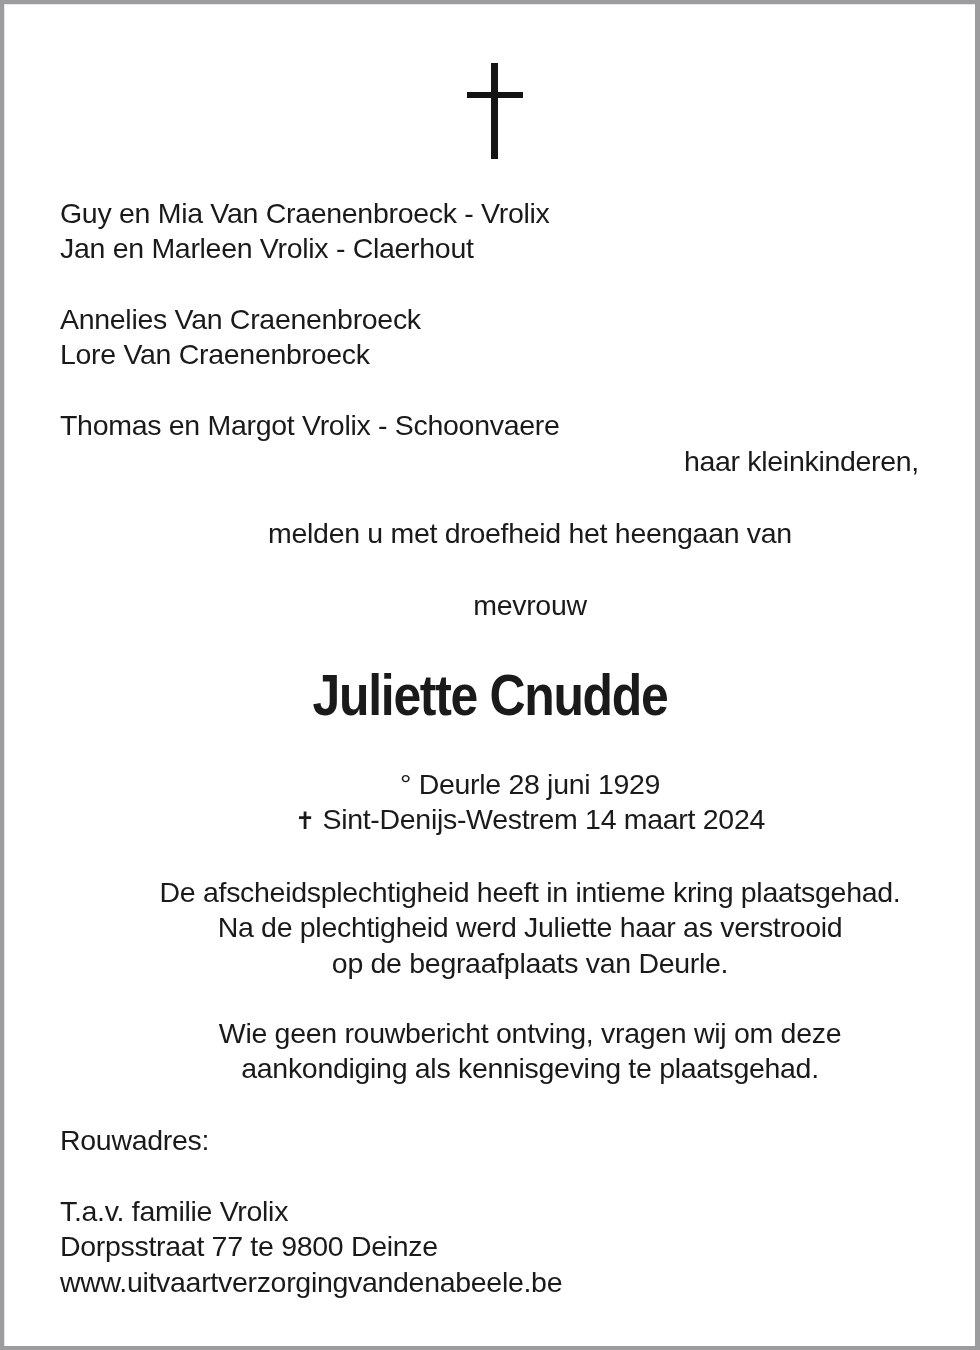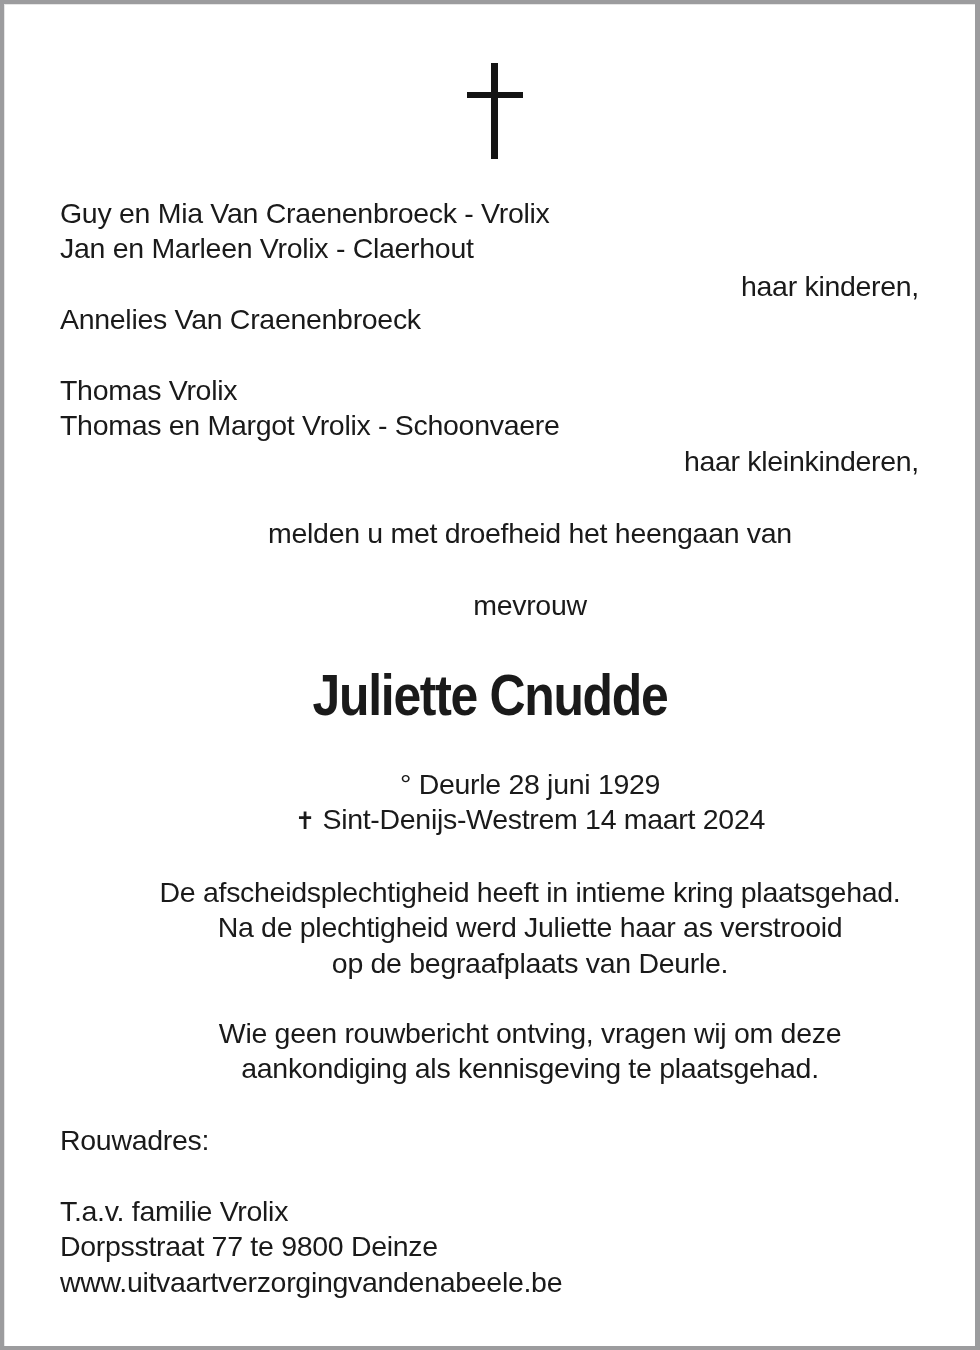--- a/index.html
+++ b/index.html
@@ -44,24 +44,23 @@
 
 <div class="card">
 
   <div class="cross">
     <div class="v"></div>
       <div class="h"></div>
   </div>
 
   <div class="line left" style="top:191px">Guy en Mia Van Craenenbroeck - Vrolix</div>
   <div class="line left" style="top:226px">Jan en Marleen Vrolix - Claerhout</div>
-  <div class="line right" style="top:264px">haar kinderen,</div>
 
   <div class="line left" style="top:297px">Annelies Van Craenenbroeck</div>
-  <div class="line left" style="top:368px">Thomas Vrolix</div>
+  <div class="line left" style="top:332px">Lore Van Craenenbroeck</div>
   <div class="line left" style="top:403px">Thomas en Margot Vrolix - Schoonvaere</div>
   <div class="line right" style="top:439px">haar kleinkinderen,</div>
 
   <div class="line center" style="top:511px">melden u met droefheid het heengaan van</div>
   <div class="line center" style="top:583px">mevrouw</div>
 
   <div class="name" style="top:655px">Juliette Cnudde</div>
 
   <div class="line center" style="top:762px">
     <span>°</span>

